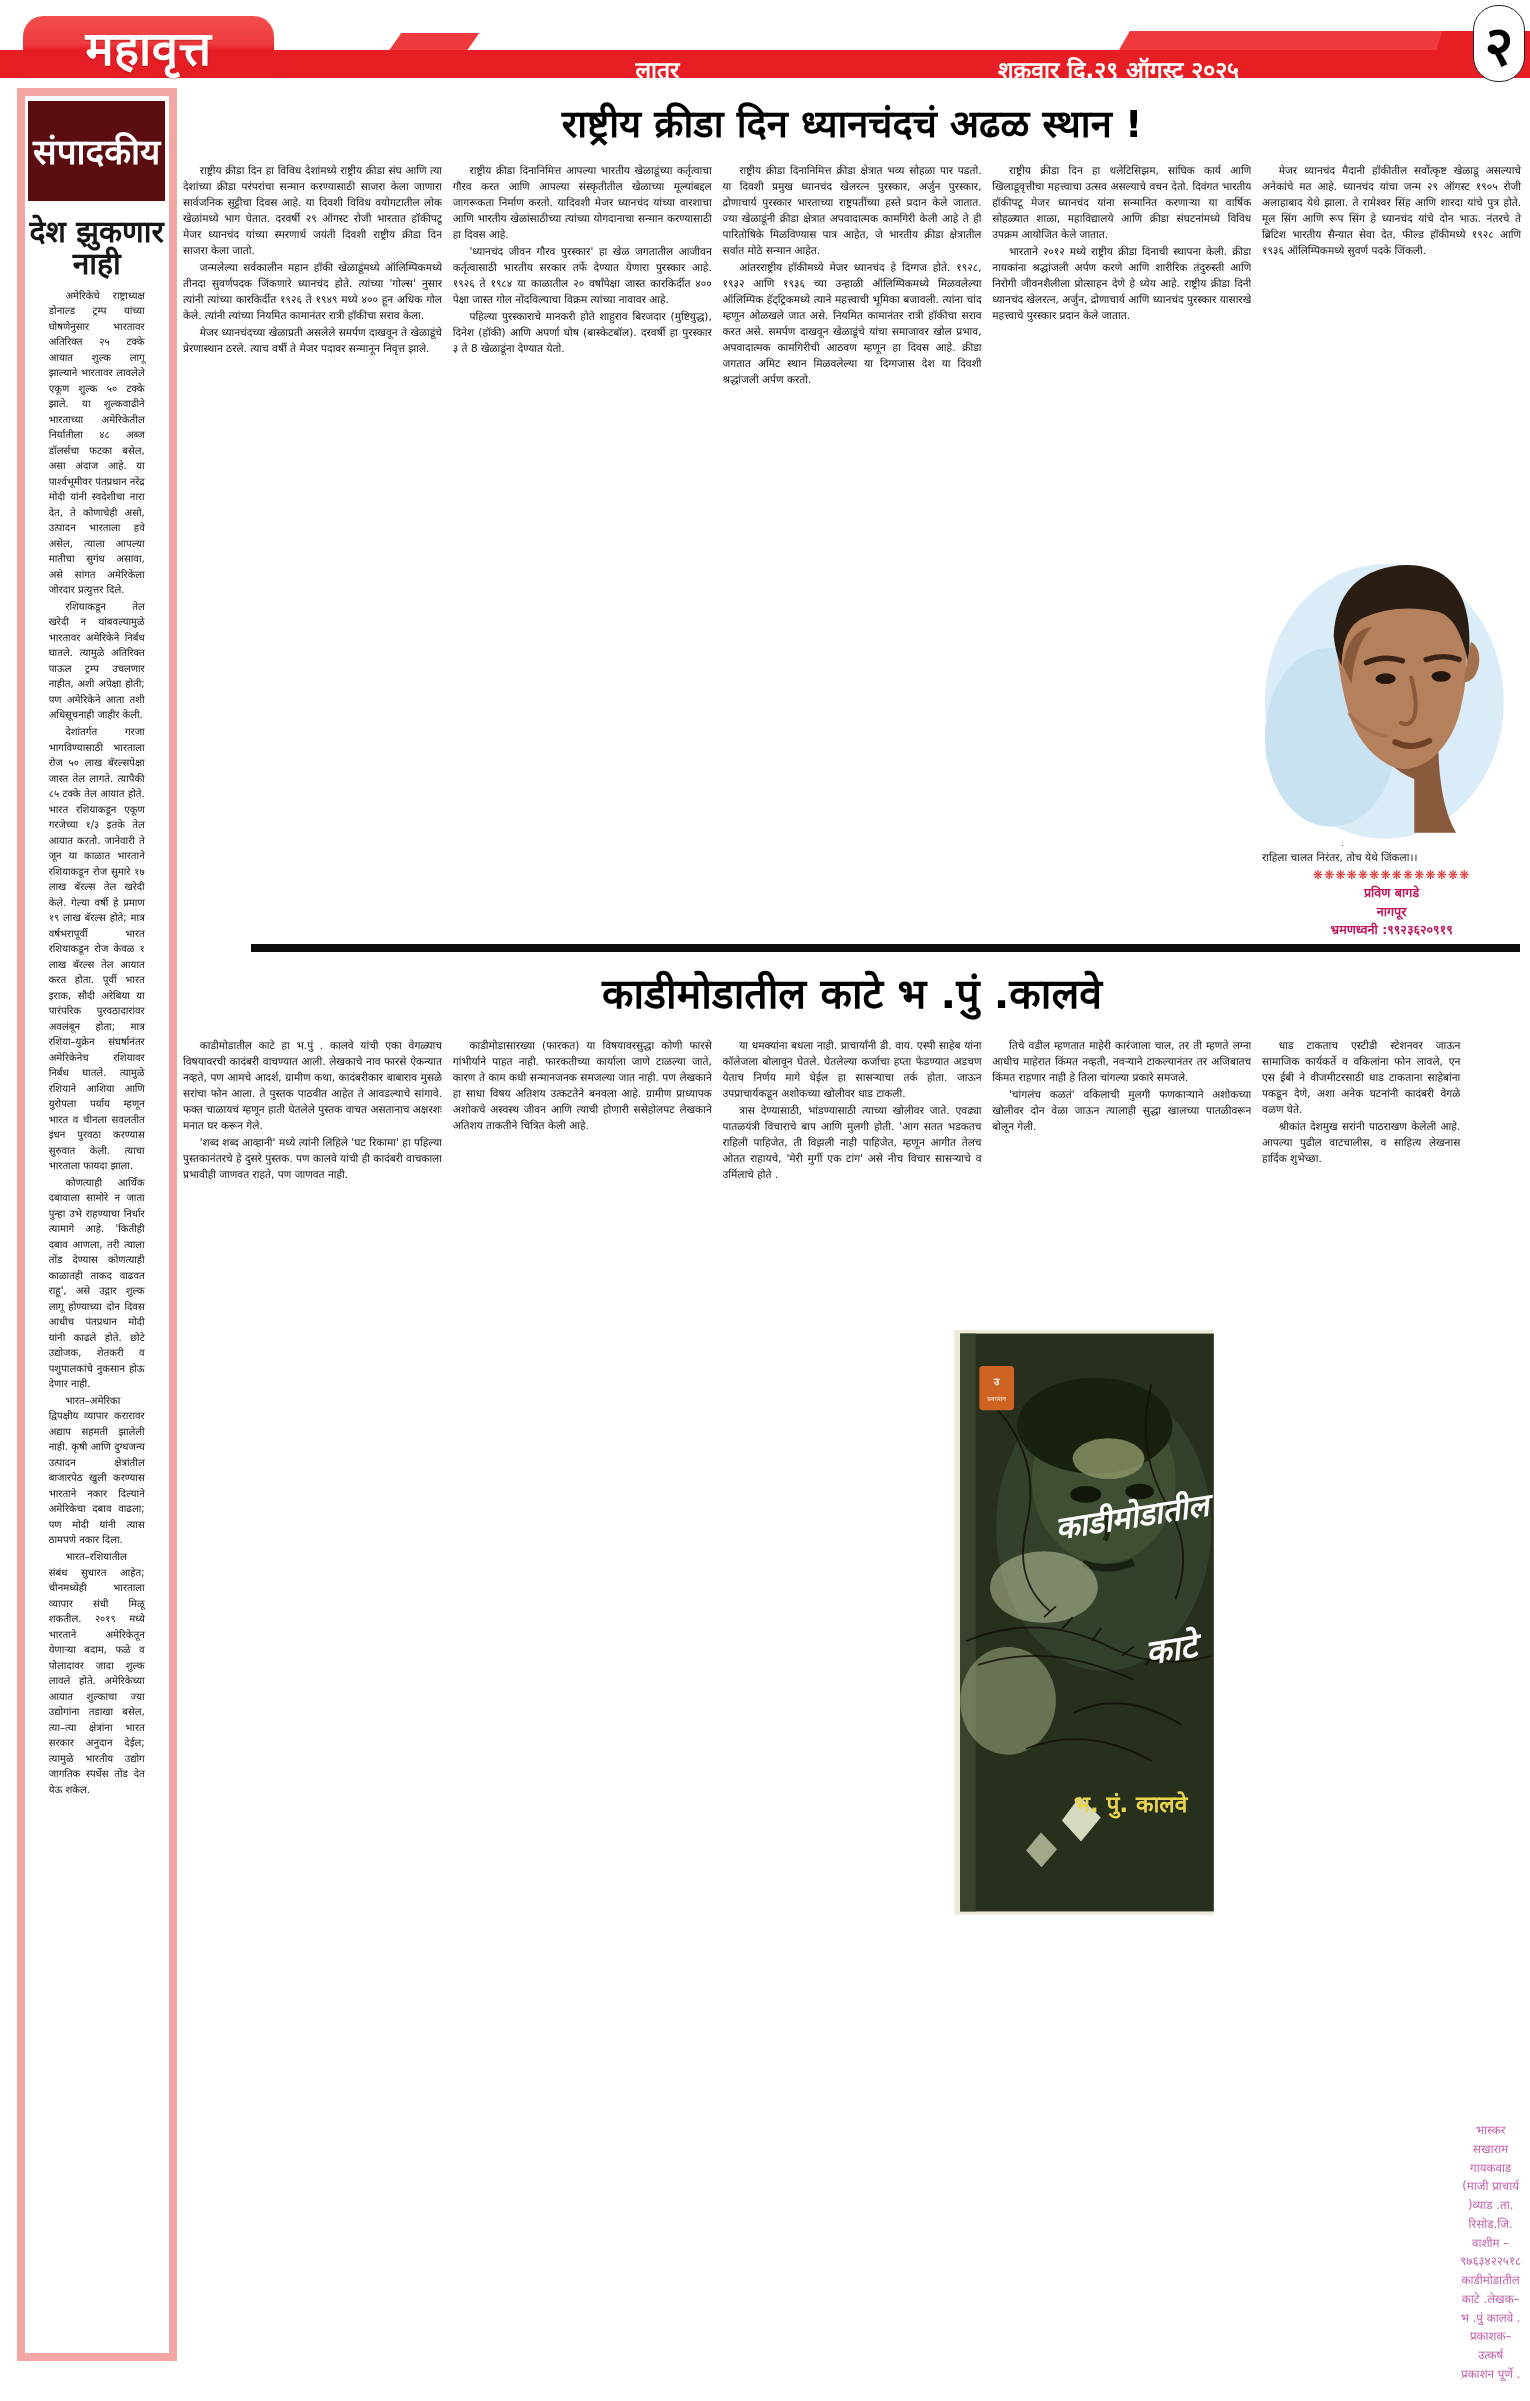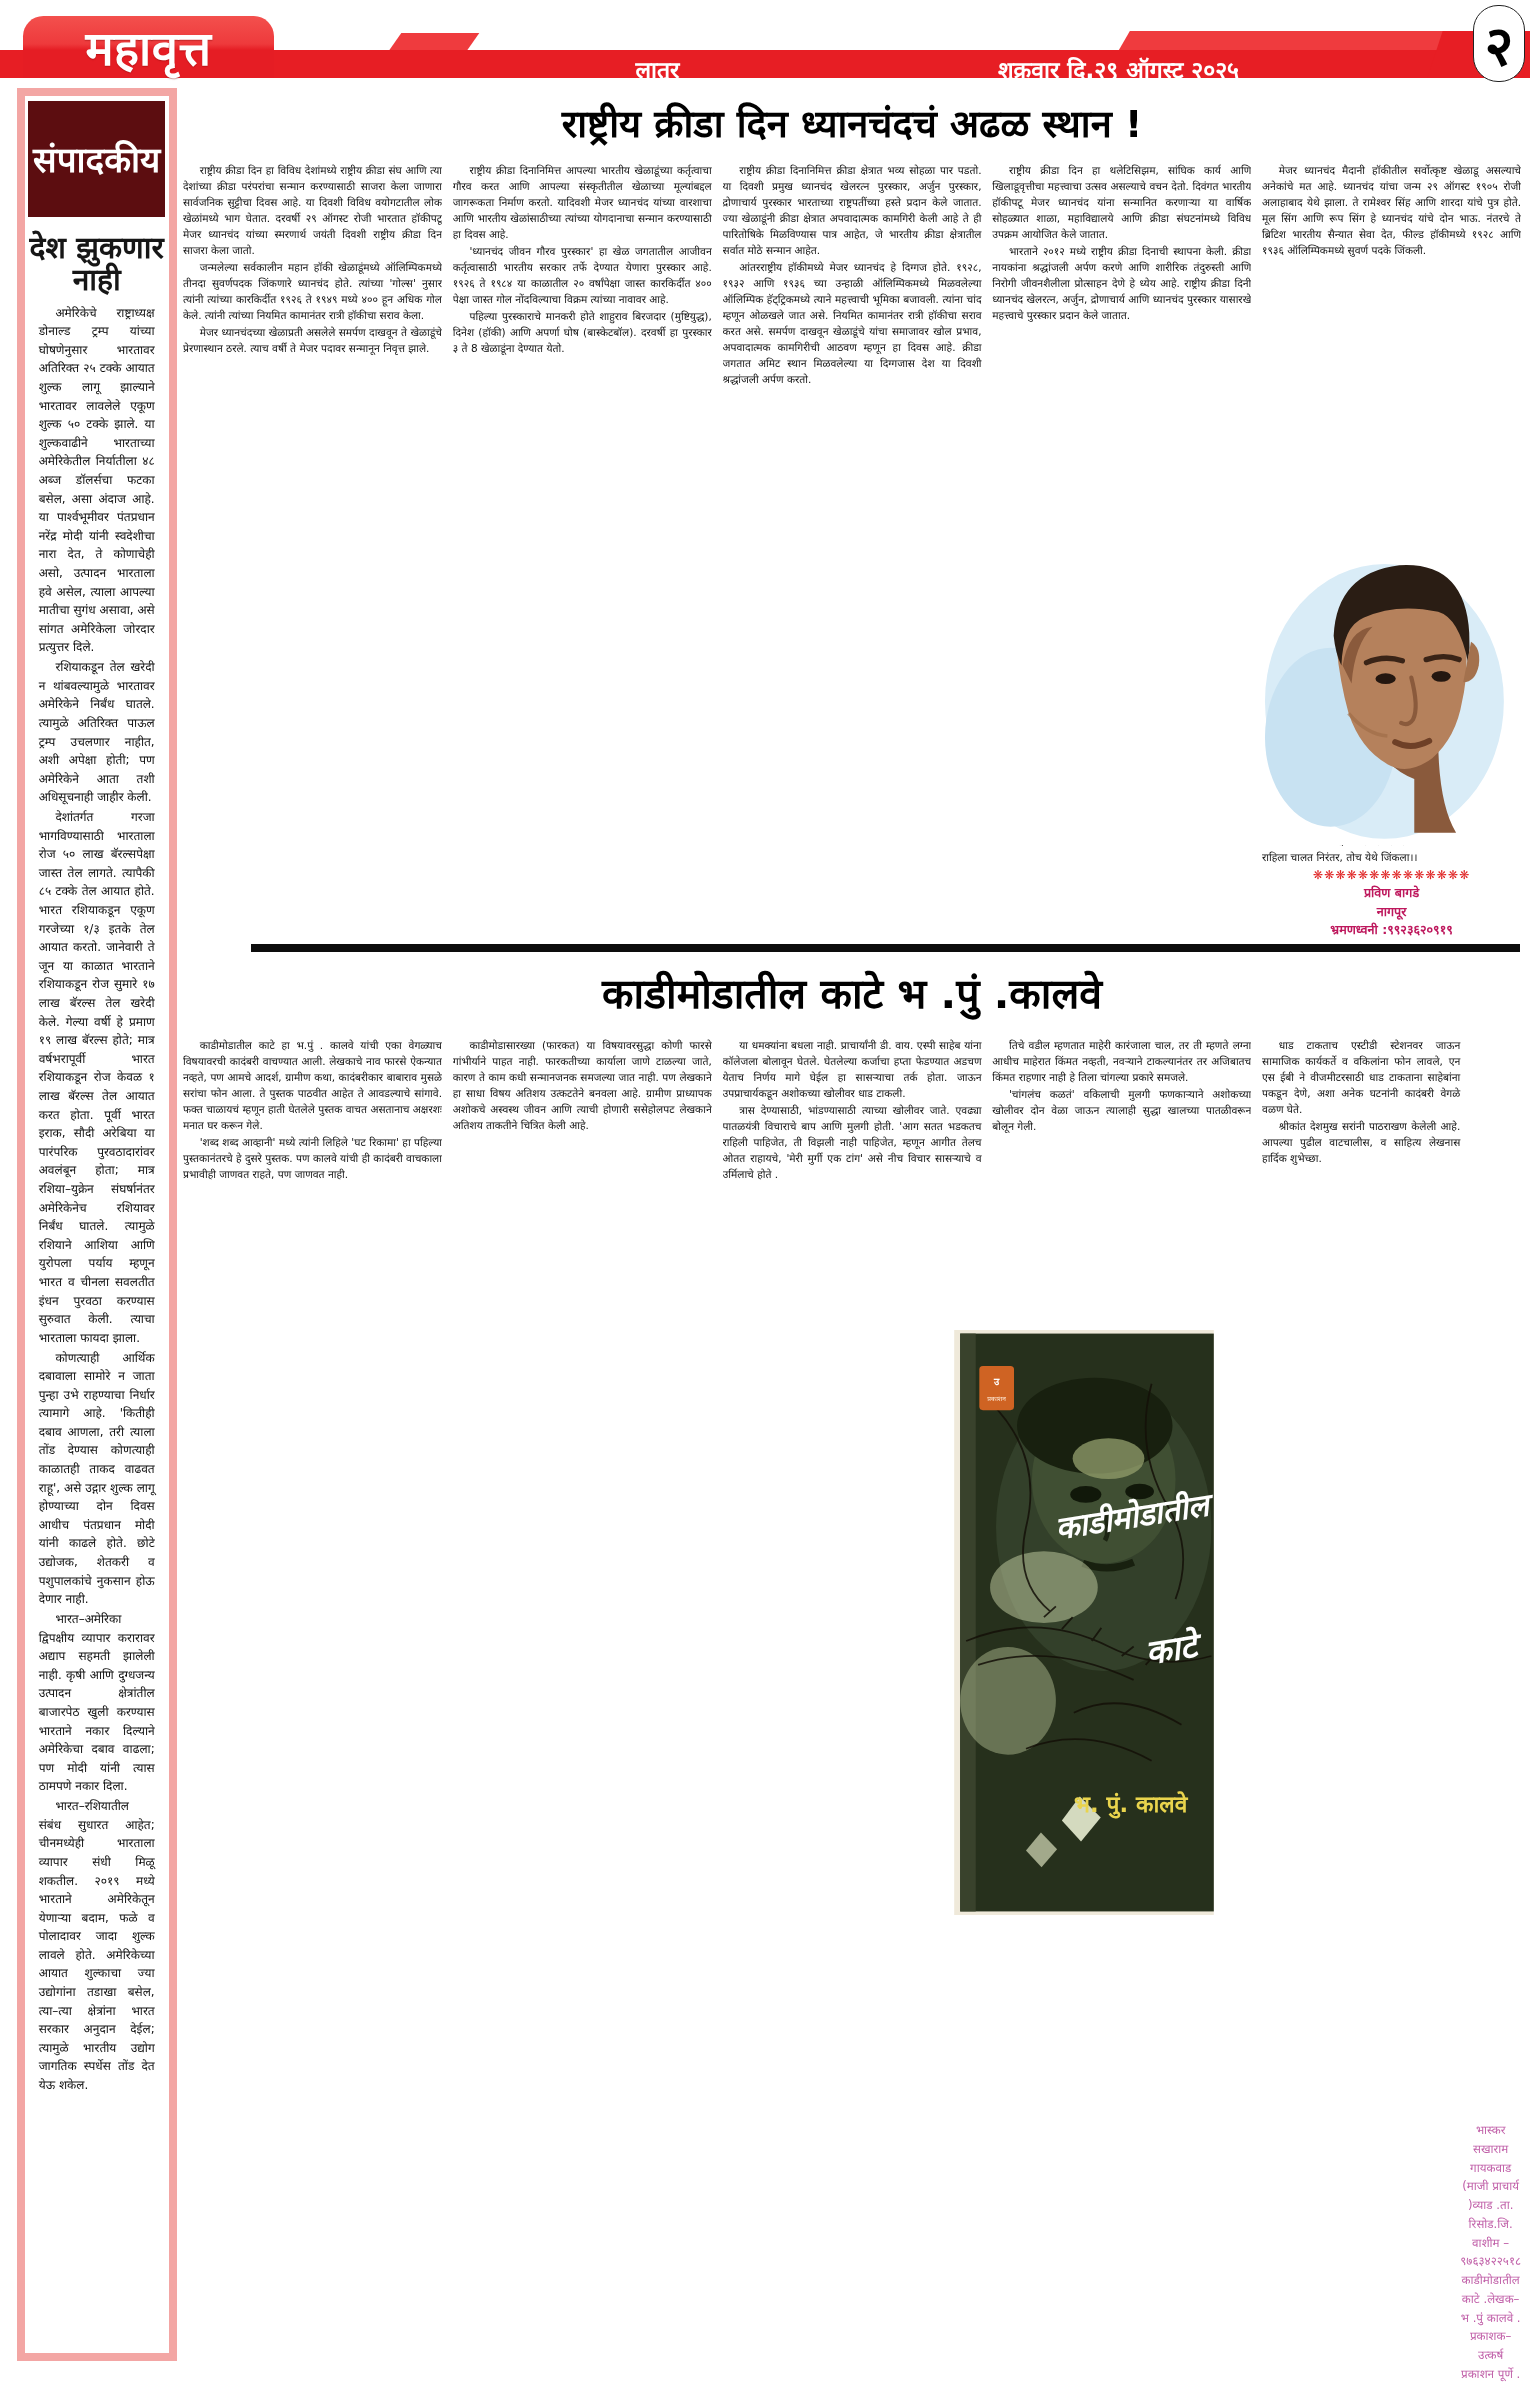--- a/index.html
+++ b/index.html
@@ -14,24 +14,24 @@
             border-radius:20.3px 20.3px 0 0;display:flex;align-items:center;justify-content:center;}
   .masthead .t{color:#fff;font-size:47px;font-weight:bold;letter-spacing:0.6px;text-shadow:0 1.2px 1.2px rgba(120,0,0,.4);}
   .band-city{position:absolute;left:556px;top:53px;width:203px;text-align:center;color:#fff;font-size:23px;font-weight:bold;}
   .band-date{position:absolute;left:933px;top:53px;width:371px;text-align:center;color:#fff;font-size:23px;font-weight:bold;}
   .page-badge-tab{position:absolute;left:1435px;top:31px;width:95px;height:47px;background:#e71e24;transform:skewX(-18deg);}
   .page-badge{position:absolute;left:1473px;top:4.8px;width:50px;height:75px;background:#fff;border-radius:25px;
               display:flex;align-items:center;justify-content:center;border:1.8px solid #222;}
   .page-badge .n{font-size:55px;font-weight:bold;color:#000;}
   
   .edit-col{position:absolute;left:16.7px;top:88px;width:160px;height:2273px;border:8.4px solid #f3a6a4;background:#fff;box-sizing:border-box;}
-  .edit-head{margin:4.8px 3.6px 0 3.6px;height:116px;background:#5c0d10;display:flex;align-items:center;justify-content:center;}
+  .edit-head{margin:4.8px 3.6px 0 3.6px;height:100px;background:#5c0d10;display:flex;align-items:center;justify-content:center;}
   .edit-head .t{color:#fff;font-size:35px;font-weight:bold;}
   .edit-title{text-align:center;font-size:30px;font-weight:bold;color:#161616;margin:15.5px 2.4px 8.4px 2.4px;line-height:1.05;}
-  .edit-body{padding:0 14px;font-size:12px;line-height:1.55;text-align:justify;}
+  .edit-body{padding:0 24px;font-size:10px;line-height:1.55;text-align:justify;}
   .para{margin:0 0 1.2px 0;text-indent:16.7px;}
   
   .art1{position:absolute;left:183px;top:91px;width:1338px;}
   .headline1{text-align:center;font-size:38px;font-weight:bold;color:#000;margin:4.8px 0 15.5px 0;}
   .cols{display:flex;gap:10.8px;position:relative;}
   .cols .col{flex:1;font-size:10.5px;line-height:1.52;text-align:justify;overflow:hidden;}
   .art1 .cols{height:777px;}
   .art1 .col5{display:flex;flex-direction:column;}
   .portrait{position:absolute;right:3.6px;top:359px;width:258px;height:323px;z-index:2;background:#fff;}
   .signoff{margin-top:auto;text-align:center;line-height:1.5;}

